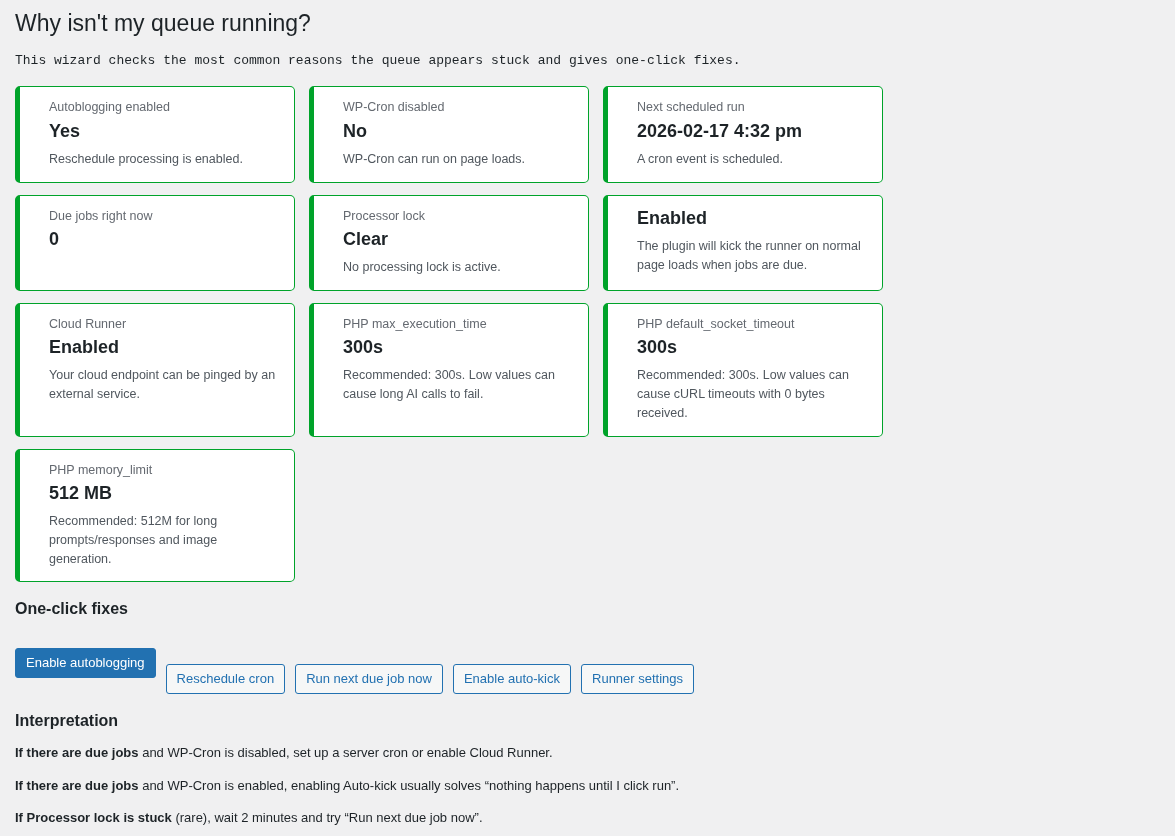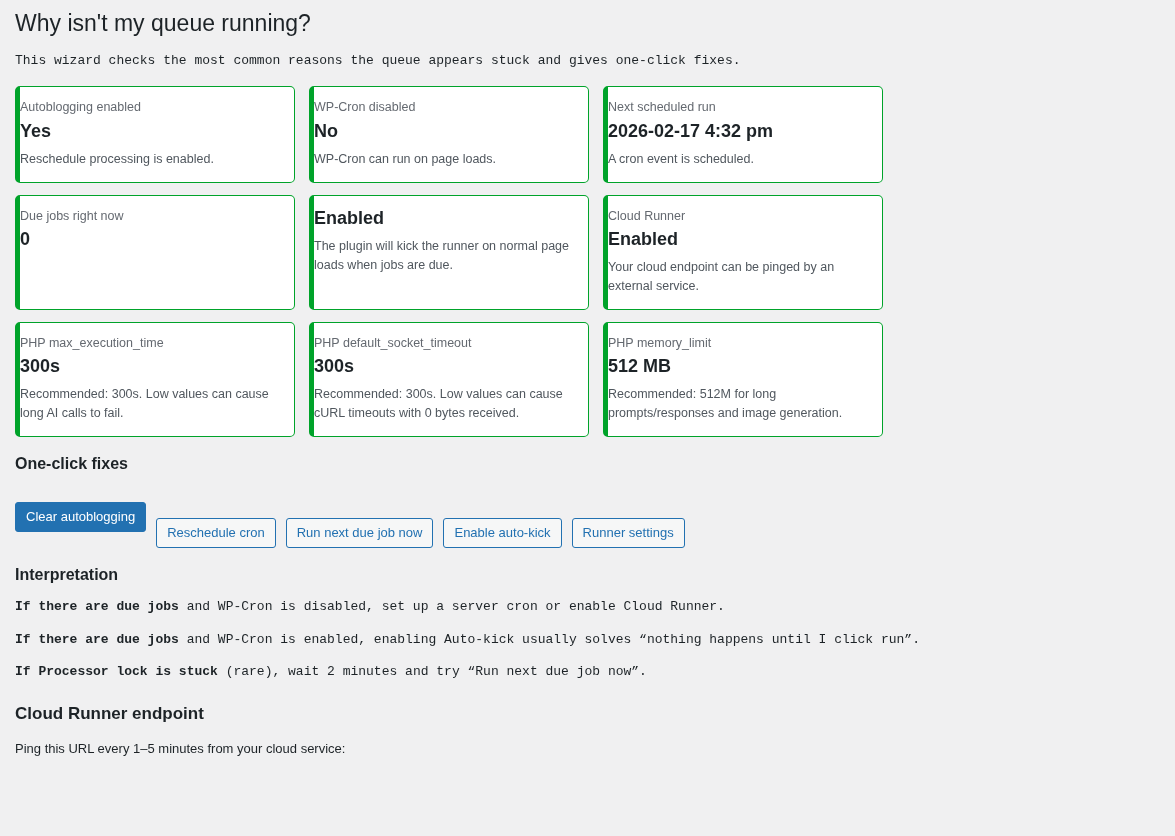--- a/index.html
+++ b/index.html
@@ -40,21 +40,21 @@
     flex-wrap: wrap;
     gap: 12px 14px;
     margin: 0 0 10px 0;
   }
   .card {
     width: 280px;
     background: #ffffff;
     border: 1px solid #00a32a;
     border-left: 5px solid #00a32a;
     border-radius: 5px;
-    padding: 11px 14px 13px 0;
+    padding: 11px 14px 13px 29px;
   }
   .card-label {
     font-size: 12.5px;
     line-height: 1.45;
     color: #646970;
     margin: 0 0 3px 0;
   }
   .card-value {
     font-size: 18px;
     font-weight: bold;
@@ -110,21 +110,20 @@
     border: 1px solid #2271b1;
     color: #2271b1;
     margin-top: 32px;
   }
   
   .interp-line {
     font-size: 13px;
     line-height: 1.5;
     color: #1d2327;
     margin: 0 0 13px 0;
-    font-family: Liberation Mono, monospace;
   }
   .interp-line:last-child { margin-bottom: 0; }
   .interp-line b { font-weight: bold; }
   
   .endpoint-help {
     font-size: 13px;
     line-height: 1.5;
     color: #1d2327;
     margin: 0 0 10px 0;
   }
@@ -152,20 +151,25 @@
       <div class="card">
         <div class="card-label">Next scheduled run</div>
         <div class="card-value">2026-02-17 4:32 pm</div>
         <div class="card-note">A cron event is scheduled.</div>
       </div>
       <div class="card">
         <div class="card-label">Due jobs right now</div>
         <div class="card-value">0</div>
       </div>
       <div class="card">
+        <div class="card-label">Processor lock</div>
+        <div class="card-value">Clear</div>
+        <div class="card-note">No processing lock is active.</div>
+      </div>
+      <div class="card">
         <div class="card-value">Enabled</div>
         <div class="card-note">The plugin will kick the runner on normal page loads when jobs are due.</div>
       </div>
       <div class="card">
         <div class="card-label">Cloud Runner</div>
         <div class="card-value">Enabled</div>
         <div class="card-note">Your cloud endpoint can be pinged by an external service.</div>
       </div>
       <div class="card">
         <div class="card-label">PHP max_execution_time</div>
@@ -180,21 +184,21 @@
       <div class="card">
         <div class="card-label">PHP memory_limit</div>
         <div class="card-value">512 MB</div>
         <div class="card-note">Recommended: 512M for long prompts/responses and image generation.</div>
       </div>
     </div>
 
   <h2 class="section-title">One-click fixes</h2>
 
   <div class="fix-buttons">
-      <button class="btn btn-primary">Clear autoblogging</button>
+      <button class="btn btn-primary">Enable autoblogging</button>
       <button class="btn btn-secondary">Reschedule cron</button>
       <button class="btn btn-secondary">Run next due job now</button>
       <button class="btn btn-secondary">Enable auto-kick</button>
       <button class="btn btn-secondary">Runner settings</button>
     </div>
 
   <h2 class="section-title">Interpretation</h2>
 
   <div>
       <p class="interp-line"><b>If there are due jobs</b><span> and WP-Cron is disabled, set up a server cron or enable Cloud Runner.</span></p>

